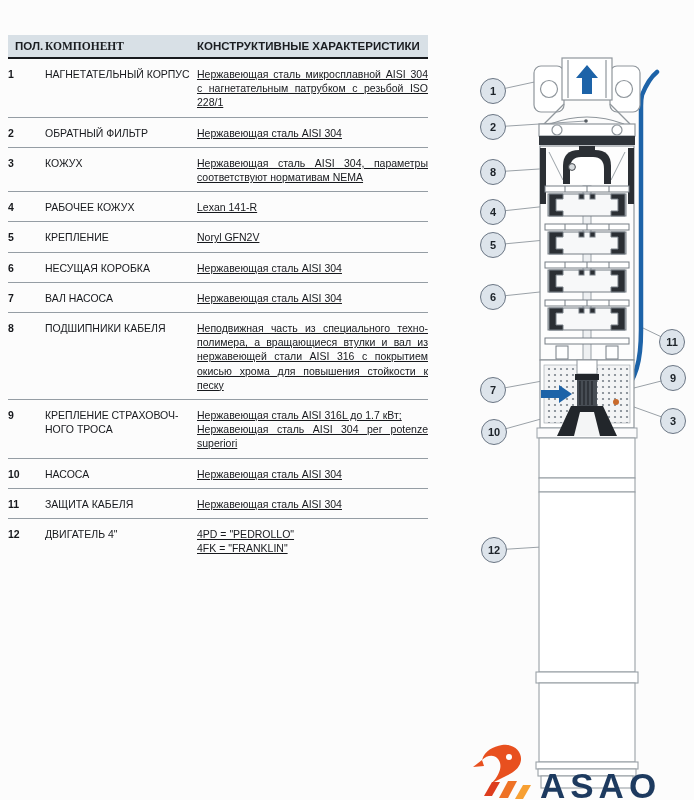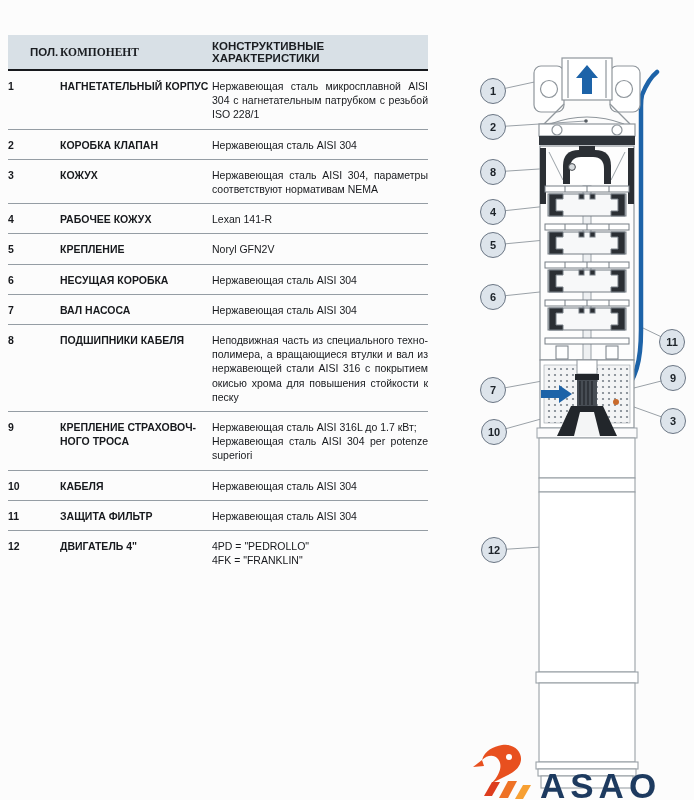--- a/index.html
+++ b/index.html
@@ -14,32 +14,32 @@
     position:absolute;left:8px;top:35px;width:420px;
     border-collapse:collapse;table-layout:fixed;
   }
   table.comp th{
     background:#d8e0e6;
     text-align:left;vertical-align:middle;
     font-size:11.5px;font-weight:bold;color:#1a1d21;
     padding:5px 0 5px 0;
     border-bottom:2px solid #17191d;
   }
-  table.comp th.c-pos{width:30px;padding-left:22px;margin-left:20px;}
+  table.comp th.c-pos{width:30px;padding-left:7px;margin-left:20px;}
   table.comp th.c-name{width:152px;font-family:Liberation Serif, serif;}
   table.comp td{
     border-bottom:1px solid #959da4;
     vertical-align:top;
     font-size:10.5px;line-height:14.2px;
     padding:8px 0 7px 0;
   }
   table.comp tr:last-child td{border-bottom:none;}
   td.c-pos{font-weight:bold;padding-left:6px;}
-  td.c-name{font-weight:bold;padding-right:12px;white-space:pre-line;}
-  td.c-val{text-align:justify;white-space:pre-line;padding-right:2px;}
+  td.c-name{font-weight:normal;padding-right:12px;white-space:pre-line;}
+  td.c-val{text-align:justify;white-space:pre-line;padding-right:2px;text-decoration:underline;}
   
   svg.diagram{position:absolute;left:460px;top:30px;width:234px;height:770px;}
   .callout{
     position:absolute;width:26px;height:26px;border-radius:50%;
     background:#dde4eb;border:1px solid #6b7684;
     display:flex;align-items:center;justify-content:center;
     font-size:11px;font-weight:bold;color:#1d2329;z-index:3;
     box-sizing:border-box;
   }
   
@@ -63,21 +63,21 @@
     </tr>
   </thead>
   <tbody>
     <tr>
       <td class="c-pos">1</td>
       <td class="c-name">НАГНЕТАТЕЛЬНЫЙ КОРПУС</td>
       <td class="c-val">Нержавеющая сталь микросплавной AISI 304 с нагнетательным патрубком с резьбой ISO 228/1</td>
     </tr>
     <tr>
       <td class="c-pos">2</td>
-      <td class="c-name">КОРОБКА КЛАПАН</td>
+      <td class="c-name">ОБРАТНЫЙ ФИЛЬТР</td>
       <td class="c-val">Нержавеющая сталь AISI 304</td>
     </tr>
     <tr>
       <td class="c-pos">3</td>
       <td class="c-name">КОЖУХ</td>
       <td class="c-val">Нержавеющая сталь AISI 304, параметры соответствуют нормативам NEMA</td>
     </tr>
     <tr>
       <td class="c-pos">4</td>
       <td class="c-name">РАБОЧЕЕ КОЖУХ</td>
@@ -105,26 +105,26 @@
     </tr>
     <tr>
       <td class="c-pos">9</td>
       <td class="c-name">КРЕПЛЕНИЕ СТРАХОВОЧ-
 НОГО ТРОСА</td>
       <td class="c-val">Нержавеющая сталь AISI 316L до 1.7 кВт;
 Нержавеющая сталь AISI 304 per potenze superiori</td>
     </tr>
     <tr>
       <td class="c-pos">10</td>
-      <td class="c-name">КАБЕЛЯ</td>
+      <td class="c-name">НАСОСА</td>
       <td class="c-val">Нержавеющая сталь AISI 304</td>
     </tr>
     <tr>
       <td class="c-pos">11</td>
-      <td class="c-name">ЗАЩИТА ФИЛЬТР</td>
+      <td class="c-name">ЗАЩИТА КАБЕЛЯ</td>
       <td class="c-val">Нержавеющая сталь AISI 304</td>
     </tr>
     <tr>
       <td class="c-pos">12</td>
       <td class="c-name">ДВИГАТЕЛЬ 4"</td>
       <td class="c-val">4PD = "PEDROLLO"
 4FK = "FRANKLIN"</td>
     </tr>
   </tbody>
 </table>

